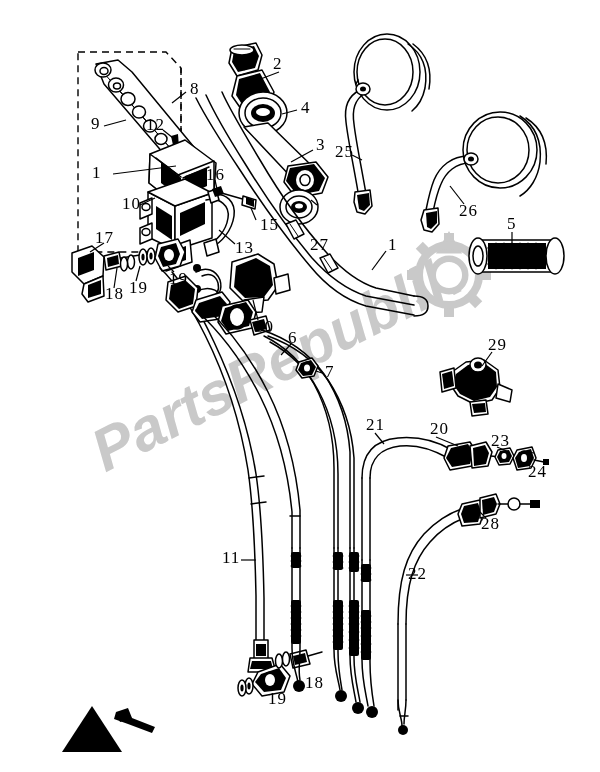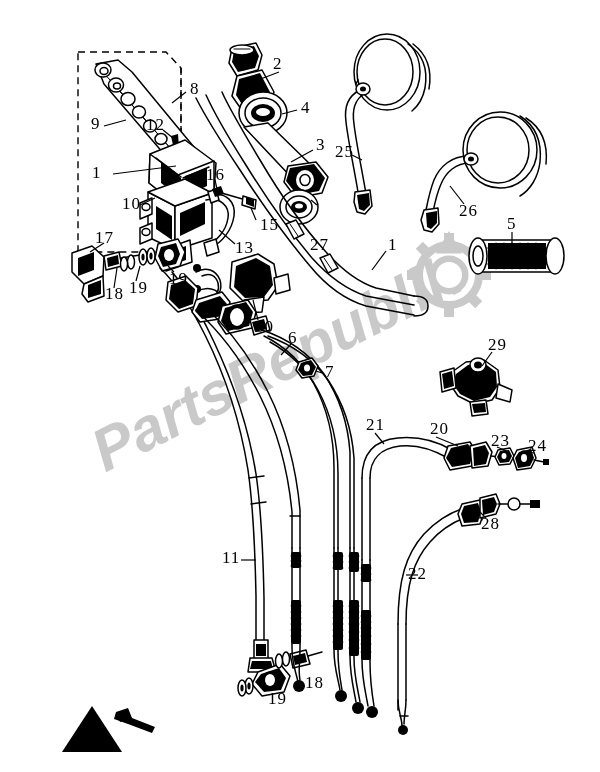--- a/index.html
+++ b/index.html
@@ -520,21 +520,21 @@
   <div class="lbl" style="left:260px;top:216px;">15</div>
   <div class="lbl" style="left:206px;top:166px;">16</div>
   <div class="lbl" style="left:95px;top:229px;">17</div>
   <div class="lbl" style="left:105px;top:285px;">18</div>
   <div class="lbl" style="left:129px;top:279px;">19</div>
   <div class="lbl" style="left:169px;top:270px;">19</div>
   <div class="lbl" style="left:430px;top:420px;">20</div>
   <div class="lbl" style="left:366px;top:416px;">21</div>
   <div class="lbl" style="left:408px;top:565px;">22</div>
   <div class="lbl" style="left:491px;top:432px;">23</div>
-  <div class="lbl" style="left:528px;top:437px;text-align:center;">24</div>
+  <div class="lbl" style="left:528px;top:463px;text-align:center;">24</div>
   <div class="lbl" style="left:335px;top:143px;">25</div>
   <div class="lbl" style="left:459px;top:202px;">26</div>
   <div class="lbl" style="left:310px;top:188px;margin-top:48px;">27</div>
   <div class="lbl" style="left:481px;top:515px;">28</div>
   <div class="lbl" style="left:488px;top:336px;font-family:Liberation Serif, serif;">29</div>
   <div class="lbl" style="left:255px;top:318px;">30</div>
 
   <div class="lbl" style="left:268px;top:690px;">19</div>
   <div class="lbl" style="left:305px;top:674px;">18</div>
 

